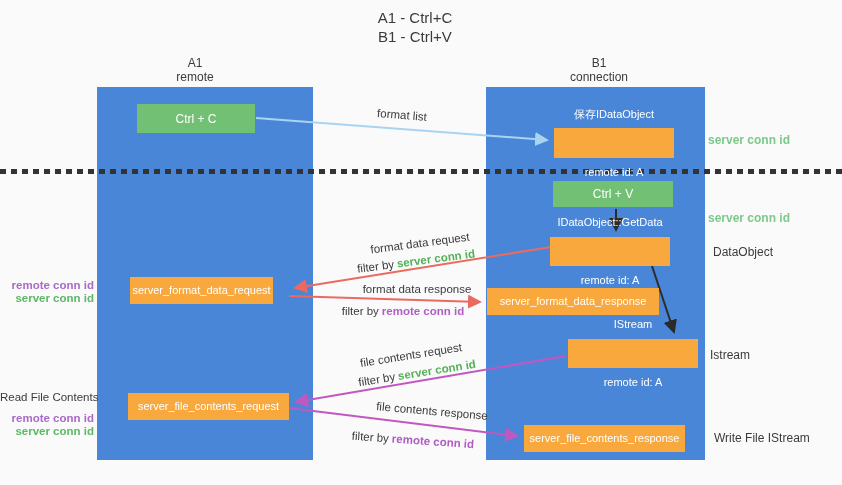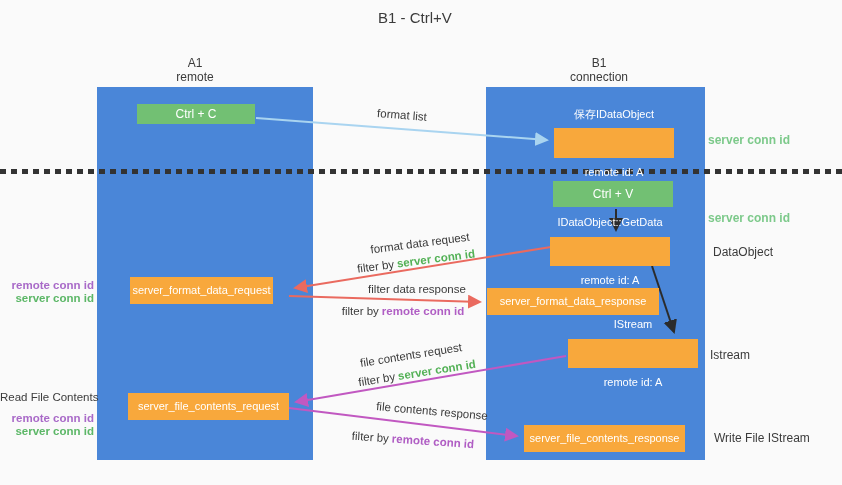--- a/index.html
+++ b/index.html
@@ -16,21 +16,21 @@
   .lane-header{position:absolute;width:110px;text-align:center;font-size:12px;
                line-height:14px;color:#3b3b3b;}
   .lane-header-left{left:140px;top:56px;}
   .lane-header-right{left:544px;top:56px;}
 
   .node{position:absolute;display:flex;flex-direction:column;align-items:center;
         justify-content:center;color:#ffffff;text-align:center;}
   .green-box{background:#72c073;font-size:12px;}
   .orange-box{background:#f8a83c;font-size:11px;line-height:13px;gap:45px;}
 
-  .n-ctrl-c{left:137px;top:104px;width:118px;height:20px;text-align:right;}
+  .n-ctrl-c{left:137px;top:104px;width:118px;height:29px;text-align:right;}
   .n-save{left:554px;top:128px;width:120px;height:30px;}
   .n-ctrl-v{left:553px;top:181px;width:120px;height:26px;}
   .n-getdata{left:550px;top:237px;width:120px;height:29px;text-align:right;}
   .n-fmt-req{left:130px;top:277px;width:143px;height:27px;}
   .n-fmt-resp{left:487px;top:288px;width:172px;height:27px;}
   .n-istream{left:568px;top:339px;width:130px;height:29px;}
   .n-file-req{left:128px;top:393px;width:161px;height:27px;text-align:center;}
   .n-file-resp{left:524px;top:425px;width:161px;height:27px;}
 
   .side-label{position:absolute;font-size:12px;color:#3b3b3b;white-space:nowrap;}
@@ -48,20 +48,21 @@
   .lane,.node,.side-label,.edge-label{z-index:3;}
   .node{z-index:6;}
   .edge-label{z-index:7;}
 </style>
 </head>
 <body>
 
 <div class="canvas">
 
   <div class="title">
+    <div>A1 - Ctrl+C</div>
     <div>B1 - Ctrl+V</div>
   </div>
 
   <div class="lane-header lane-header-left">
     <div>A1</div>
     <div>remote</div>
   </div>
   <div class="lane-header lane-header-right">
     <div>B1</div>
     <div>connection</div>
@@ -154,21 +155,21 @@
   <div class="side-label left-col-label purple-label" style="top:412px;">remote conn id</div>
   <div class="side-label left-col-label green-label" style="top:425px;">server conn id</div>
 
   <div class="edge-label" style="left:402px;top:115px;transform:translate(-50%,-50%) rotate(4.5deg);">format list</div>
 
   <div class="edge-label" style="left:420px;top:243px;transform:translate(-50%,-50%) rotate(-7.5deg);">format data request</div>
   <div class="edge-label" style="left:416px;top:261px;transform:translate(-50%,-50%) rotate(-7.5deg);">
     <span>filter by</span><span class="key-green">server conn id</span>
   </div>
 
-  <div class="edge-label" style="left:417px;top:289px;transform:translate(-50%,-50%);">filter data response</div>
+  <div class="edge-label" style="left:417px;top:289px;transform:translate(-50%,-50%);">format data response</div>
   <div class="edge-label" style="left:403px;top:311px;transform:translate(-50%,-50%);">
     <span>filter by</span><span class="key-purple">remote conn id</span>
   </div>
 
   <div class="edge-label" style="left:411px;top:355px;transform:translate(-50%,-50%) rotate(-9deg);">file contents request</div>
   <div class="edge-label" style="left:417px;top:373px;transform:translate(-50%,-50%) rotate(-9deg);">
     <span>filter by</span><span class="key-green">server conn id</span>
   </div>
 
   <div class="edge-label" style="left:432px;top:411px;transform:translate(-50%,-50%) rotate(5deg);">file contents response</div>

